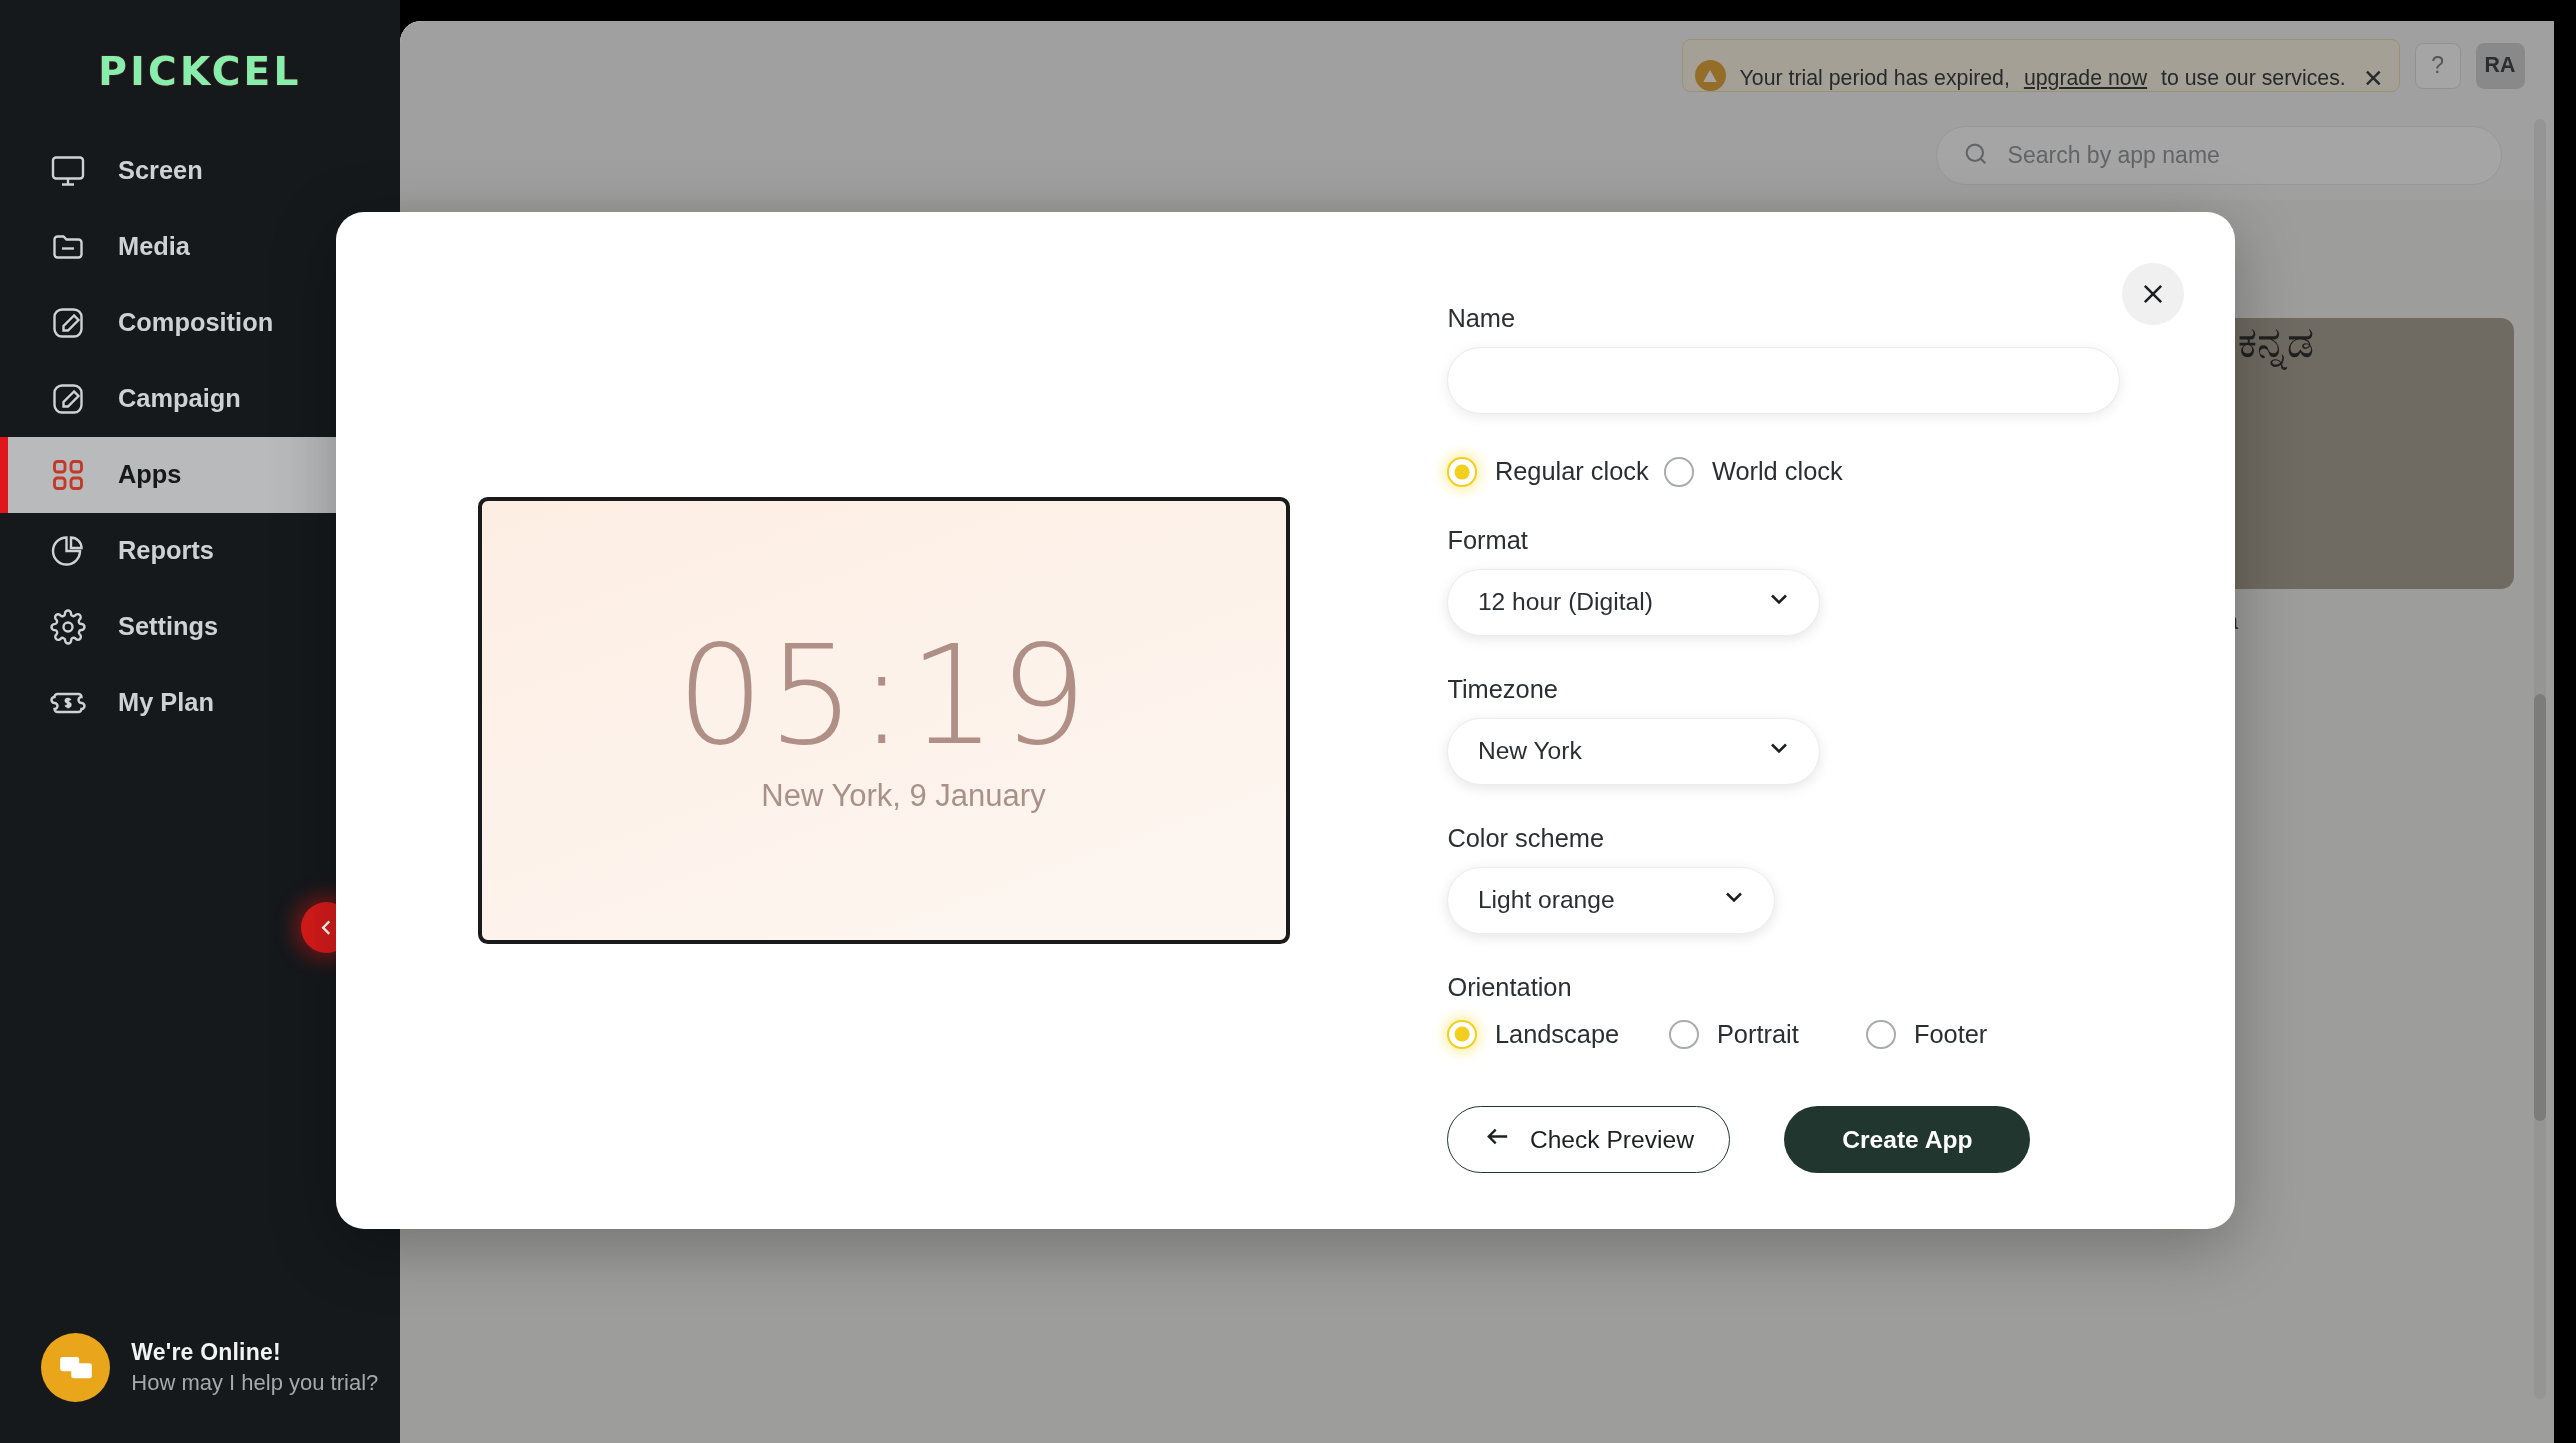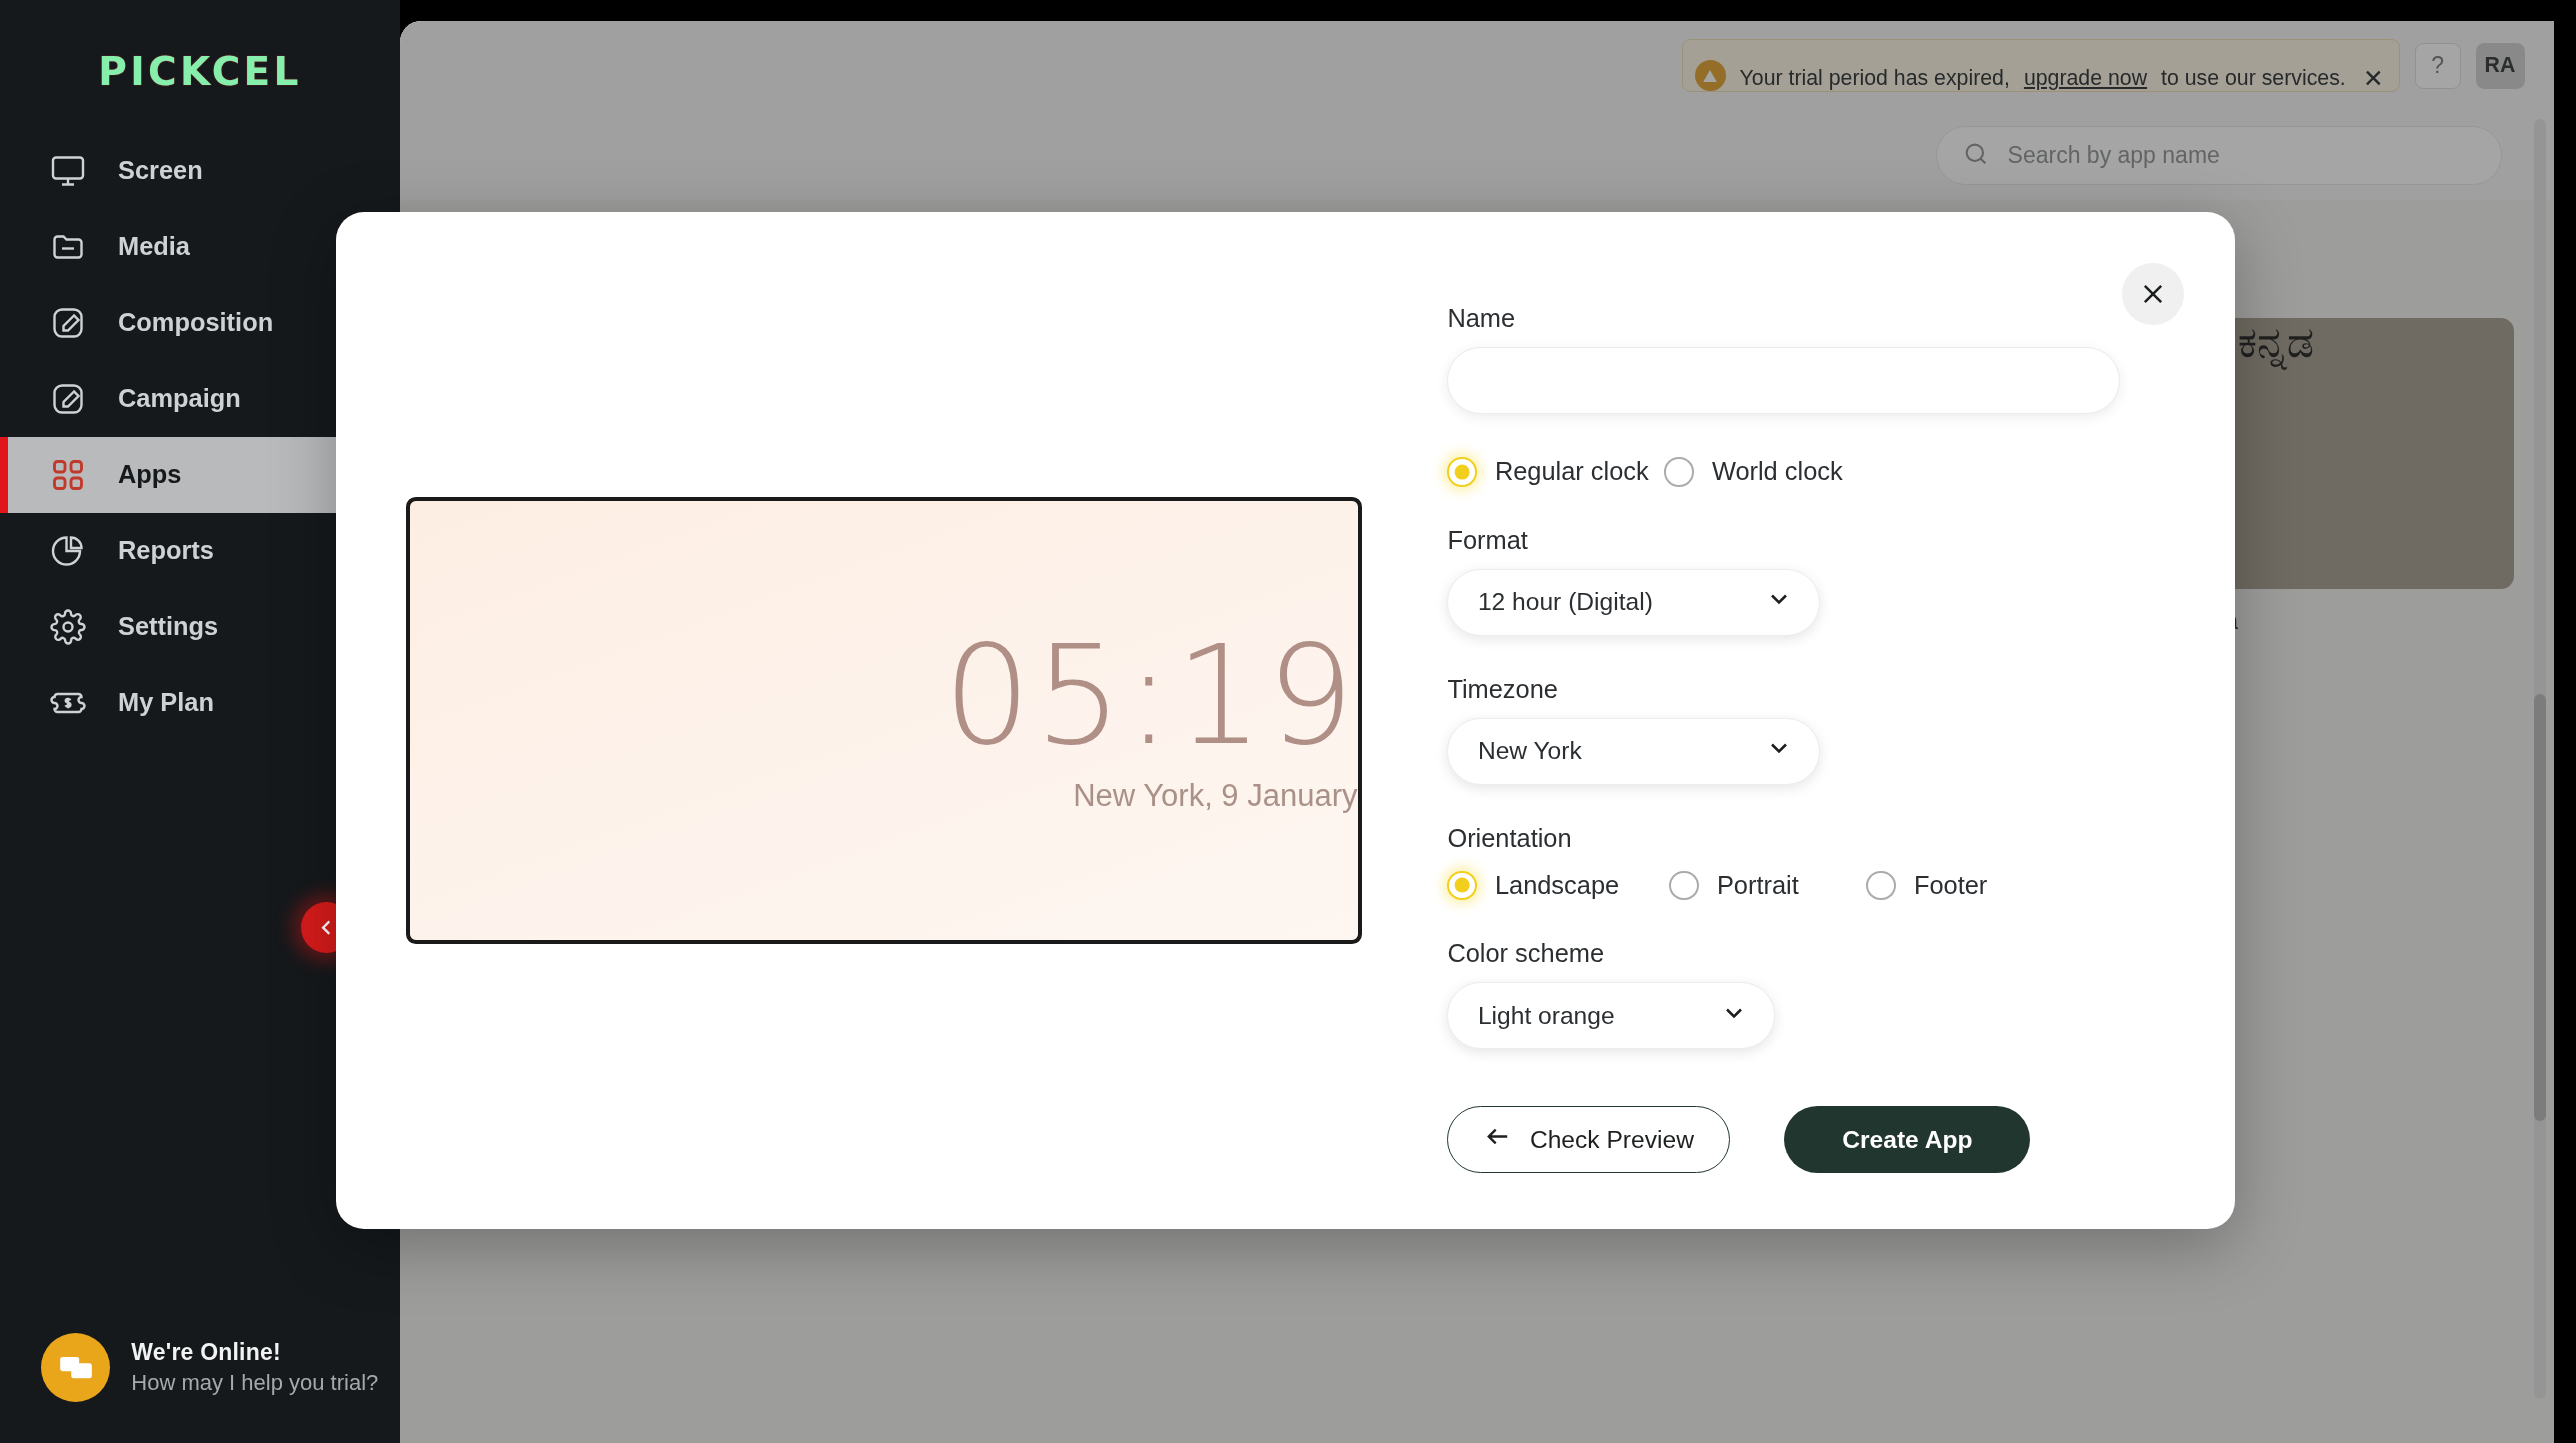--- a/index.html
+++ b/index.html
@@ -260,26 +260,26 @@
     border-radius: 28px;
     z-index: 20;
     display: flex;
     box-shadow: 0 16.4px 66px rgba(0,0,0,.28);
   }
   #preview-pane {
     width: 1095px;
     display: flex; align-items: center; justify-content: center;
   }
   #clock-preview {
-    width: 956px; height: 447px;
+    width: 812px; height: 447px;
     background: linear-gradient(160deg,#fdeee3 0%, #fdf2ea 45%, #fdf6f1 100%);
     border: 4.1px solid #1a1a1a;
     border-radius: 9.8px;
     display: flex; flex-direction: column;
-    align-items: flex-end; justify-content: center;
+    align-items: center; justify-content: center;
     gap: 4.9px;
   }
   #clock-time {
     font-size: 138px;
     color: #b08f86;
     font-weight: 300;
     letter-spacing: 3.3px;
     font-family: "DejaVu Sans", sans-serif;
     line-height: 1;
   }
@@ -707,49 +707,49 @@
           <span>New York</span>
           <span>
             <svg viewBox="0 0 24 24" fill="none" stroke="#1d1f20" stroke-width="2.2">
                 <path d="M6 9l6 6 6-6"></path>
               </svg>
           </span>
         </div>
       </div>
 
       <div class="group">
-        <div class="field-label">Orientation</div>
-        <div class="radio-row" style="margin-top:18px">
-          <div class="radio-opt checked" style="width:222px">
-            <span class="radio-dot"></span>
-            <span>Landscape</span>
-          </div>
-          <div class="radio-opt" style="width:197px">
-            <span class="radio-dot"></span>
-            <span>Portrait</span>
-          </div>
-          <div class="radio-opt">
-            <span class="radio-dot"></span>
-            <span>Footer</span>
-          </div>
-        </div>
-      </div>
-
-      <div class="group">
         <div class="field-label">Color scheme</div>
         <div class="select-ctl" id="color-select">
           <span>Light orange</span>
           <span>
             <svg viewBox="0 0 24 24" fill="none" stroke="#1d1f20" stroke-width="2.2">
                 <path d="M6 9l6 6 6-6"></path>
               </svg>
           </span>
         </div>
       </div>
 
+      <div class="group">
+        <div class="field-label">Orientation</div>
+        <div class="radio-row" style="margin-top:18px">
+          <div class="radio-opt checked" style="width:222px">
+            <span class="radio-dot"></span>
+            <span>Landscape</span>
+          </div>
+          <div class="radio-opt" style="width:197px">
+            <span class="radio-dot"></span>
+            <span>Portrait</span>
+          </div>
+          <div class="radio-opt">
+            <span class="radio-dot"></span>
+            <span>Footer</span>
+          </div>
+        </div>
+      </div>
+
       <div id="modal-footer">
         <div id="check-preview-btn">
           <span>
             <svg viewBox="0 0 24 20" fill="none" stroke="#1d1f20" stroke-width="2.1">
                 <path d="M20 10H4M10 4L4 10l6 6"></path>
               </svg>
           </span>
           <span>Check Preview</span>
         </div>
         <button id="create-app-btn">Create App</button>

